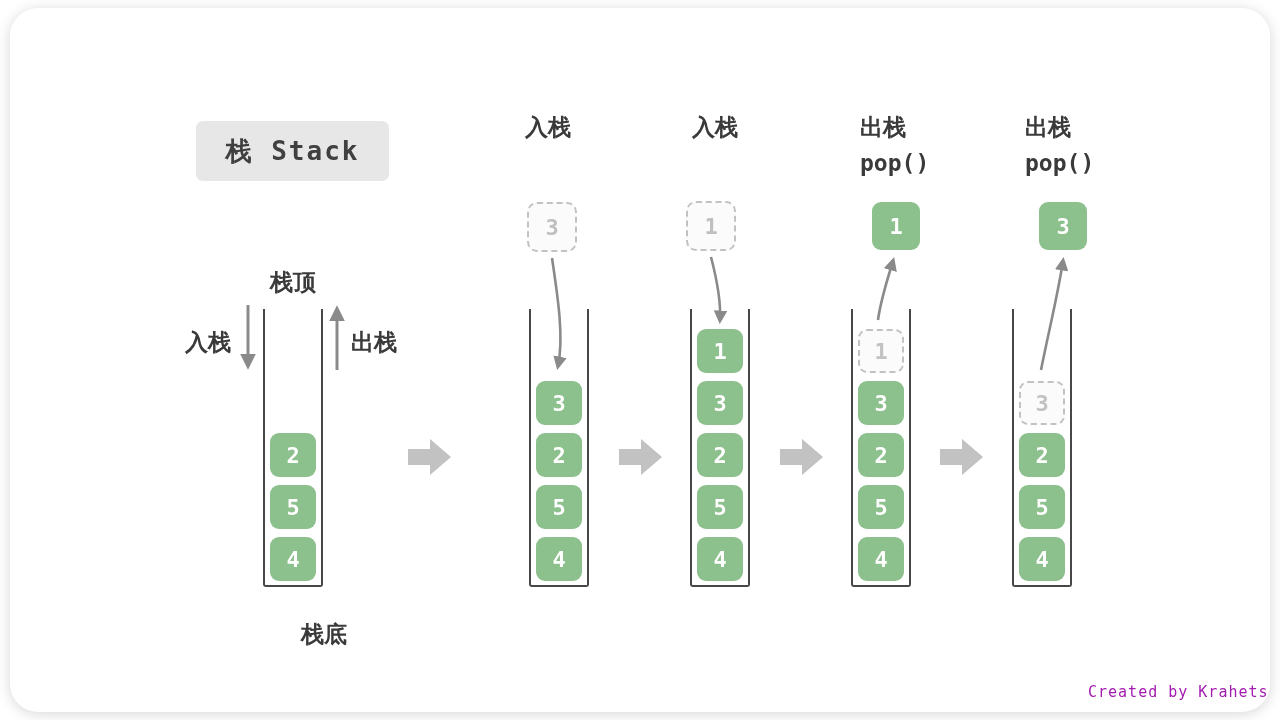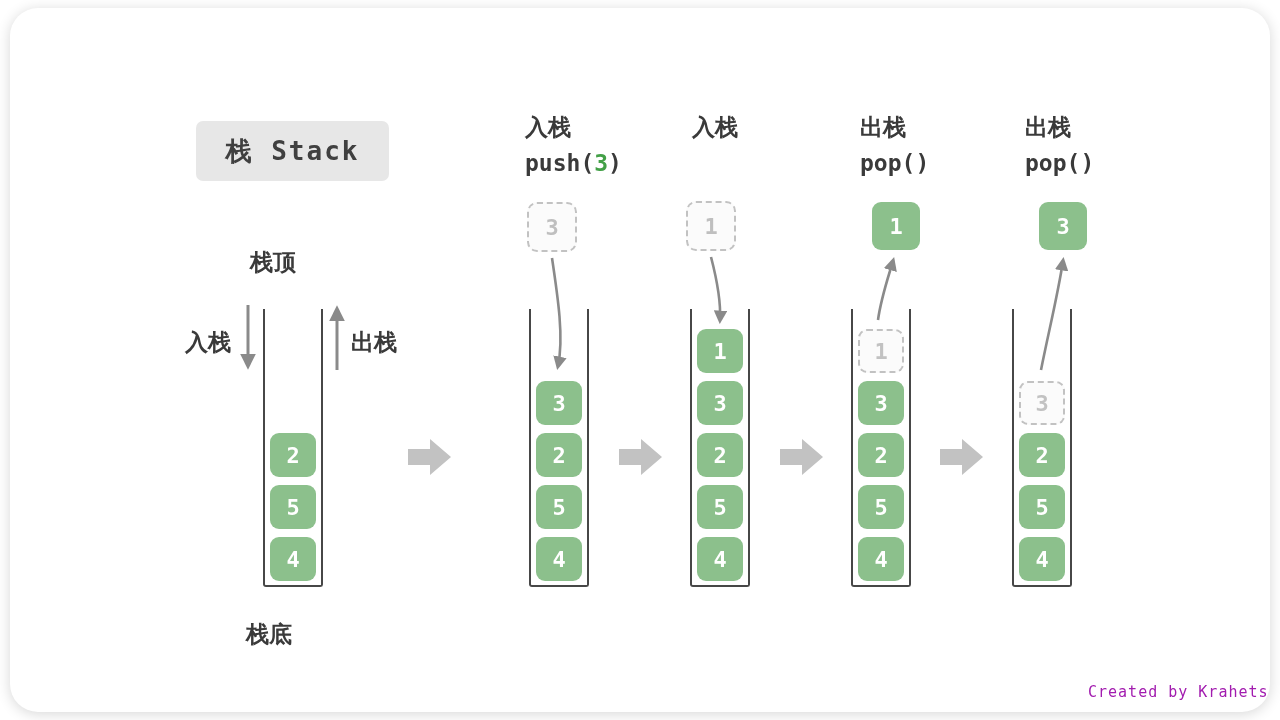--- a/index.html
+++ b/index.html
@@ -14,22 +14,22 @@
 
   
   .title-box { left:186px; top:113px; width:193px; height:60px;
     background:#e7e7e7; border-radius:7px;
     display:flex; align-items:center; justify-content:center;
     font-family:"DejaVu Sans Mono", monospace;
     font-size:26px; font-weight:700; letter-spacing:2px; color:#404040; }
 
   
   .cn-label { font-size:23px; font-weight:700; color:#3a3a3a; line-height:28px; }
-  .lbl-top    { left:240px; top:240px; width:86px; text-align:left; }
-  .lbl-bottom { left:236px; top:612px; width:86px; text-align:left; }
+  .lbl-top    { left:240px; top:260px; width:86px; text-align:center; }
+  .lbl-bottom { left:251px; top:612px; width:86px; text-align:right; }
   .lbl-push   { left:175px; top:320px; width:58px; text-align:left; }
   .lbl-pop    { left:341px; top:320px; width:58px; text-align:left; }
 
   
   .op-header { top:104px; width:160px; }
   .op-header .op-cn { font-size:23px; font-weight:700; color:#3a3a3a; line-height:30px; }
   .op-header .op-code { margin-top:6px; font-family:"DejaVu Sans Mono", monospace;
     font-size:23px; font-weight:600; color:#3a3a3a; line-height:30px; }
   .op-header .op-arg { color:var(--accent-green,#43a047); font-weight:700; }
 
@@ -67,21 +67,20 @@
 
   <div class="abs title-box">栈 Stack</div>
 
   <div class="abs cn-label lbl-top">栈顶</div>
   <div class="abs cn-label lbl-bottom">栈底</div>
   <div class="abs cn-label lbl-push">入栈</div>
   <div class="abs cn-label lbl-pop">出栈</div>
 
   <div class="abs op-header" style="left:515px;">
     <div class="op-cn">入栈</div>
-    <div class="op-code"><span>push(</span><span class="op-arg">3</span><span>)</span></div>
   </div>
   <div class="abs op-header" style="left:682px;">
     <div class="op-cn">入栈</div>
   </div>
   <div class="abs op-header" style="left:850px;">
     <div class="op-cn">出栈</div>
     <div class="op-code"><span>pop(</span><span class="op-arg"></span><span>)</span></div>
   </div>
   <div class="abs op-header" style="left:1015px;">
     <div class="op-cn">出栈</div>

